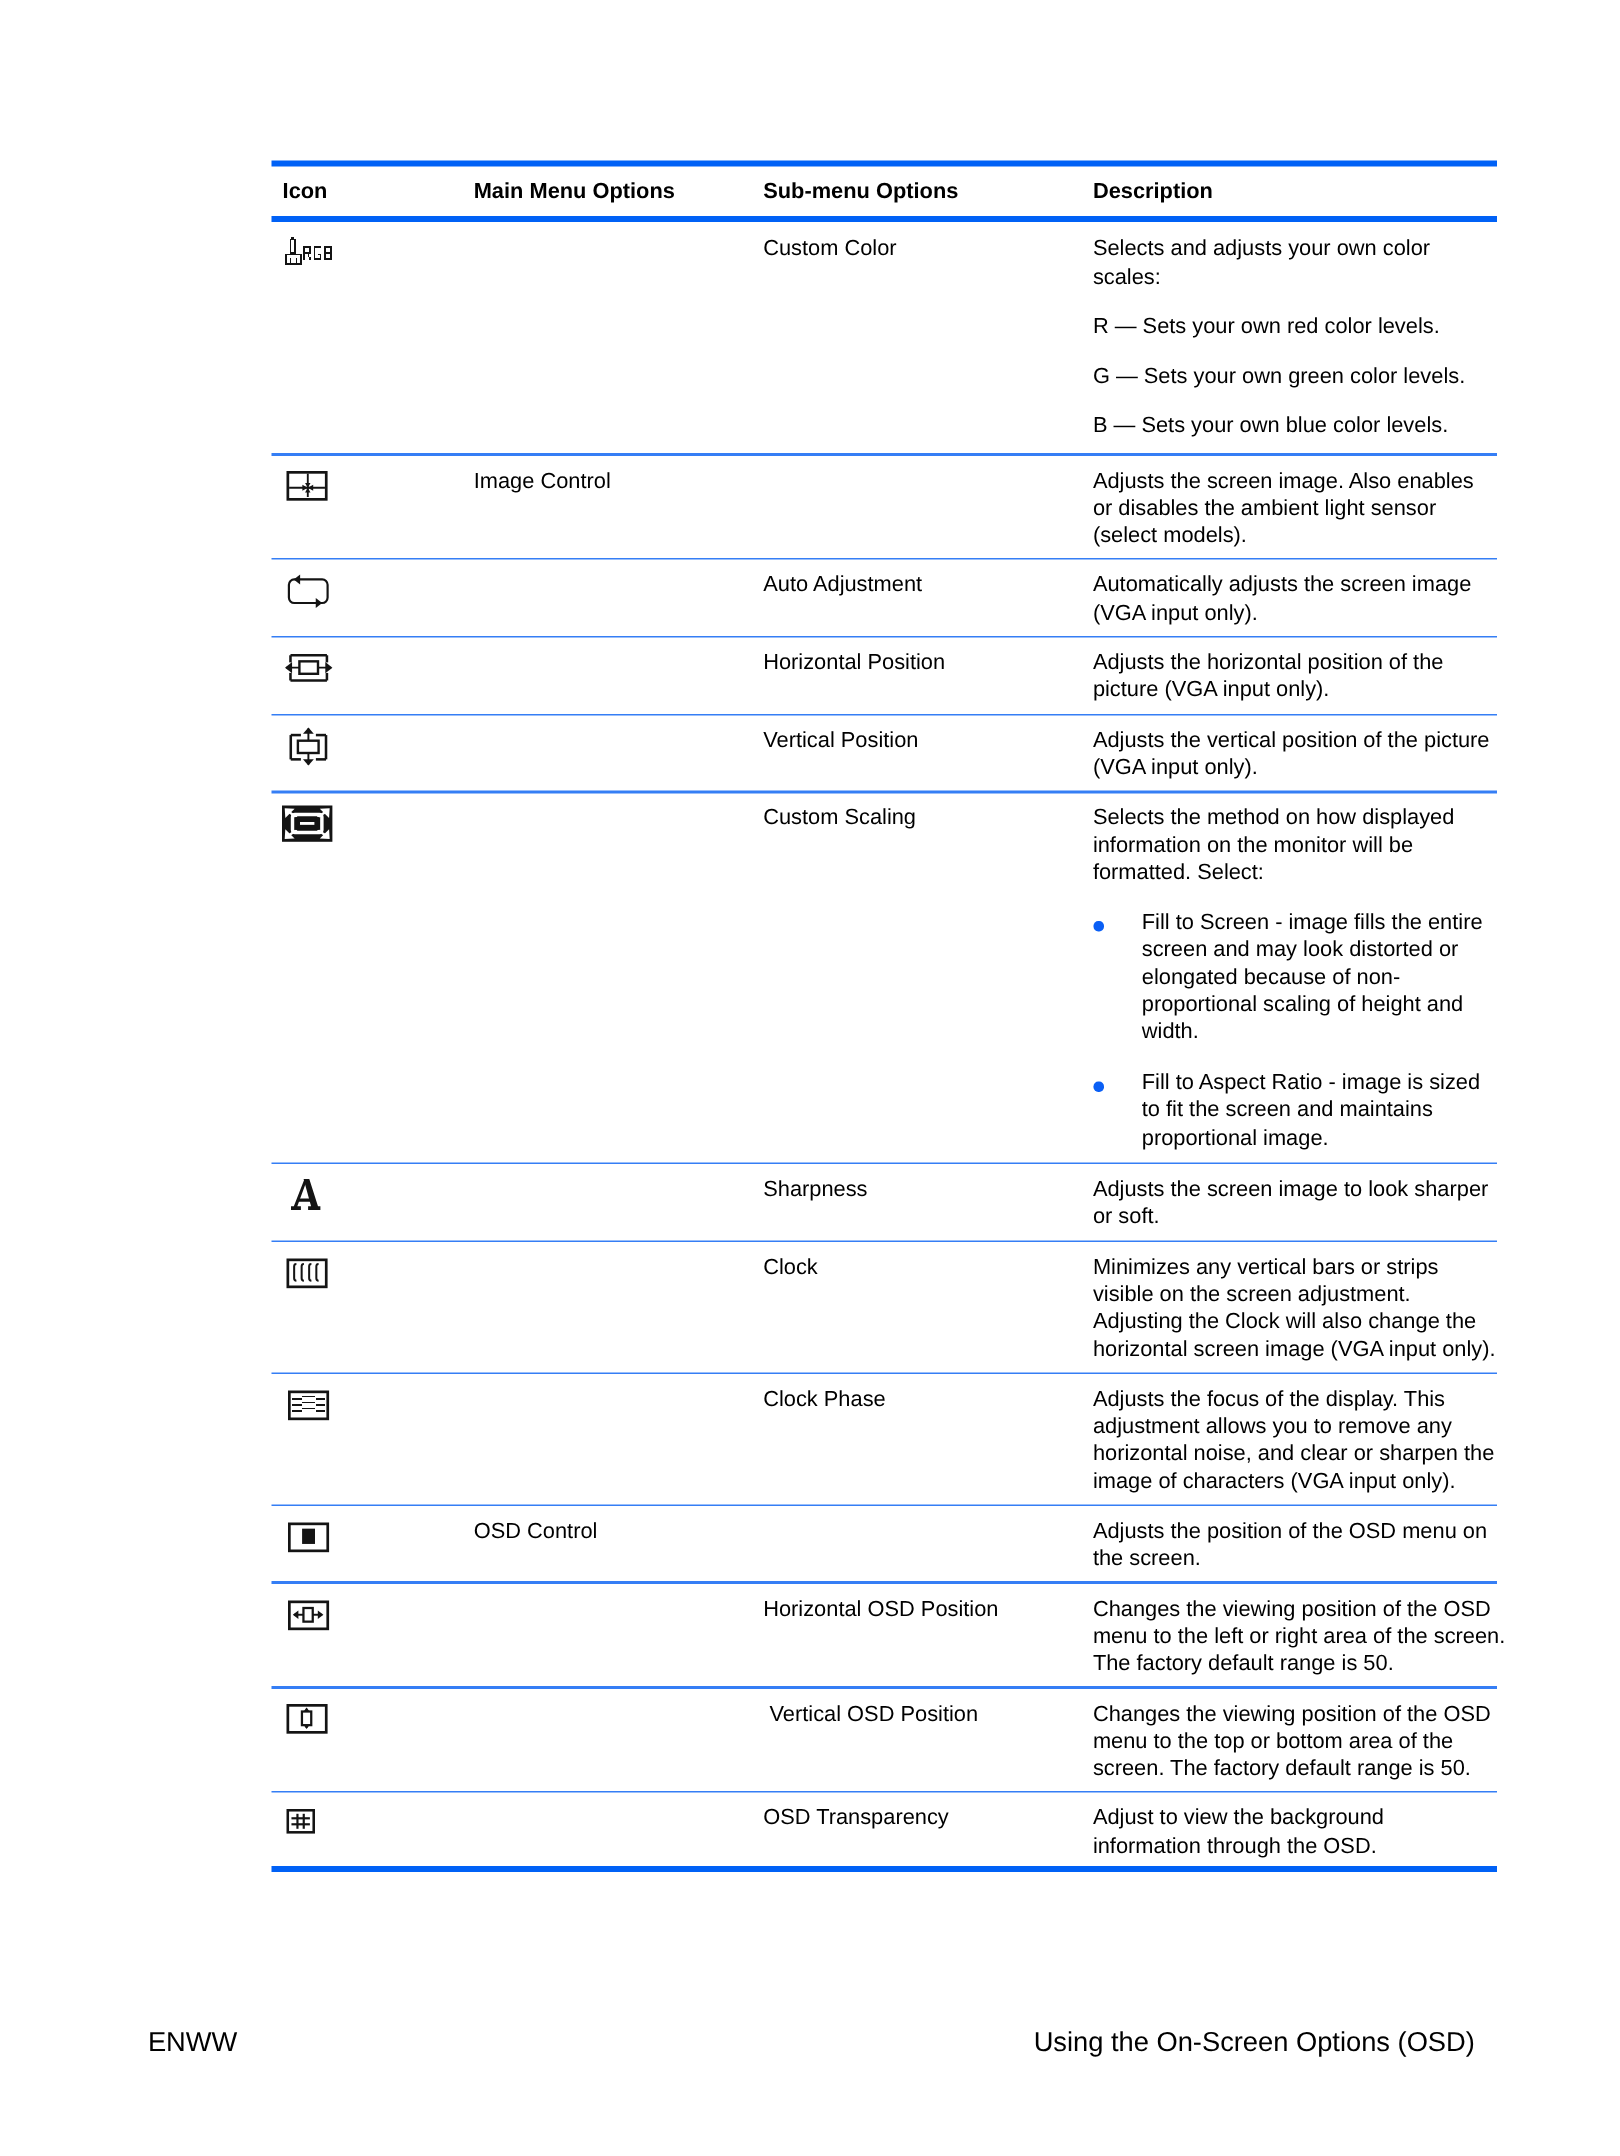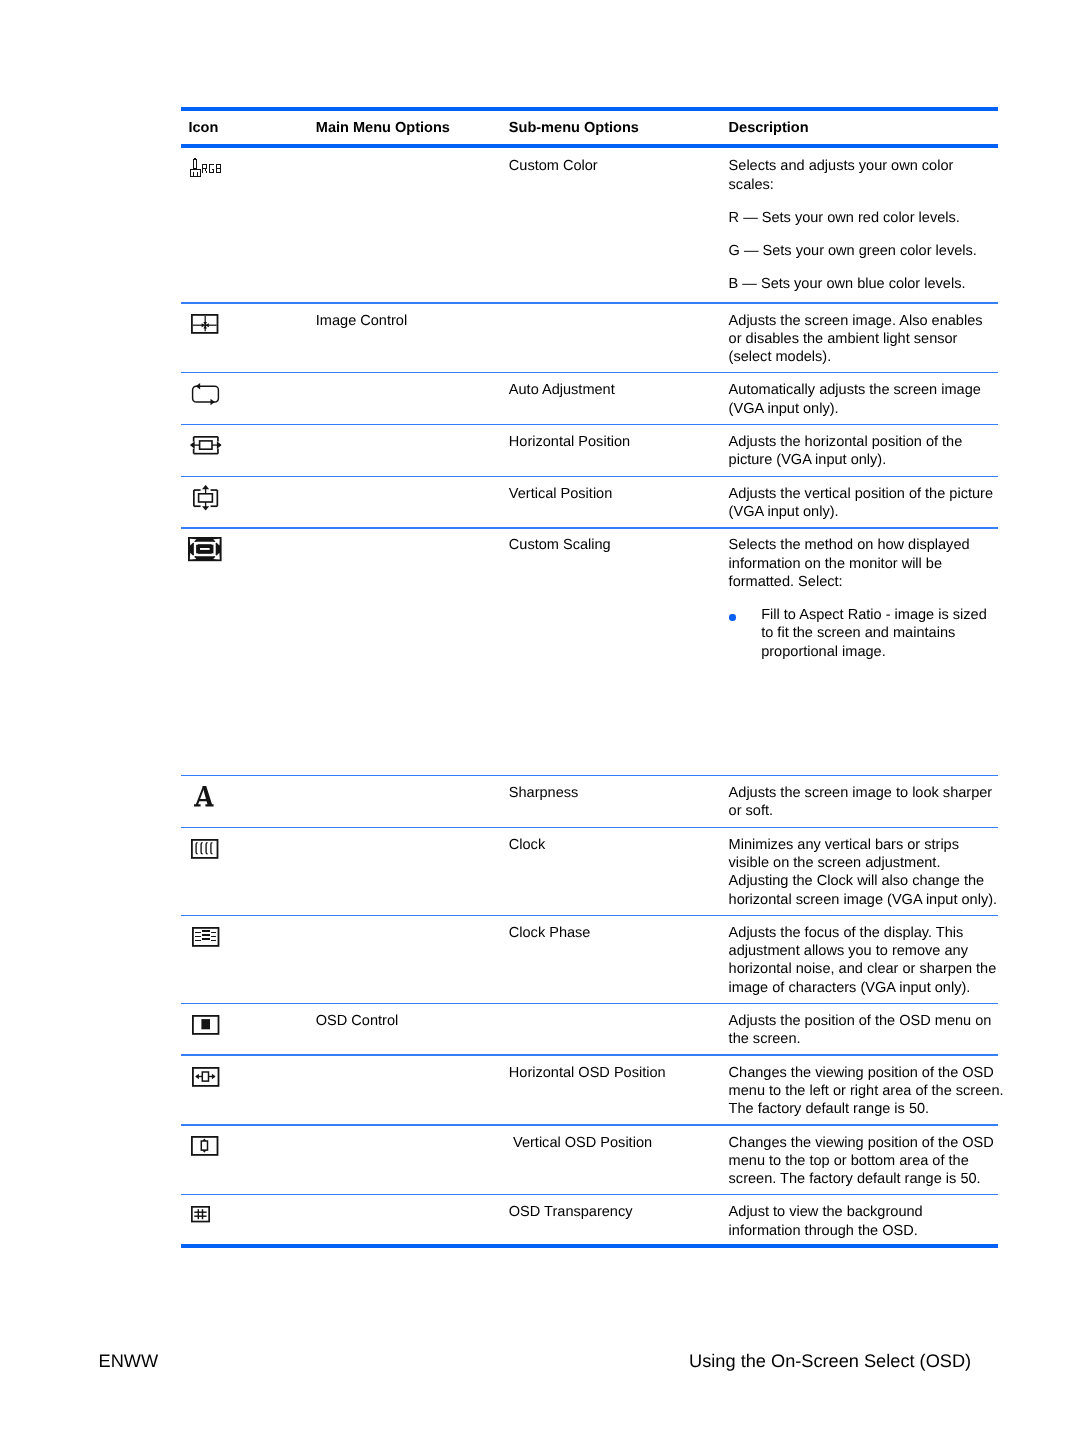--- a/index.html
+++ b/index.html
@@ -207,20 +207,28 @@
   <div class="cell" style="left:728.6px;top:536.40px">
   <div class="para">
   <div>Selects the method on how displayed</div>
   <div>information on the monitor will be</div>
   <div>formatted. Select:</div>
   </div>
   </div>
   <div class="bwrap" style="left:728.6px;top:606.00px">
   <div class="bitem">
           <span class="bdot"></span>
+  <div>Fill to Screen - image fills the entire</div>
+  <div>screen and may look distorted or</div>
+  <div>elongated because of non-</div>
+  <div>proportional scaling of height and</div>
+  <div>width.</div>
+  </div>
+  <div class="bitem">
+          <span class="bdot"></span>
   <div>Fill to Aspect Ratio - image is sized</div>
   <div>to fit the screen and maintains</div>
   <div>proportional image.</div>
   </div>
   </div>
   </div>
   <div class="row">
   <div class="iconwrap" style="left:194.20px;top:785.80px">
         <svg class="icon" width="19.6" height="22.4" viewBox="0 0 19.6 22.4">
           <g fill="#141414">
@@ -355,16 +363,16 @@
   <div class="cell" style="left:508.8px;top:1203.30px">OSD Transparency</div>
   <div class="cell" style="left:728.6px;top:1203.30px">
   <div class="para">
   <div>Adjust to view the background</div>
   <div>information through the OSD.</div>
   </div>
   </div>
   </div>
 
   <div class="foot" style="left:98.6px">ENWW</div>
-  <div class="foot" style="left:689.1px">Using the On-Screen Select (OSD)</div>
+  <div class="foot" style="left:689.1px">Using the On-Screen Options (OSD)</div>
   <div class="foot" style="left:1003.1px">18</div>
 
 </div>
 
 </body></html>

